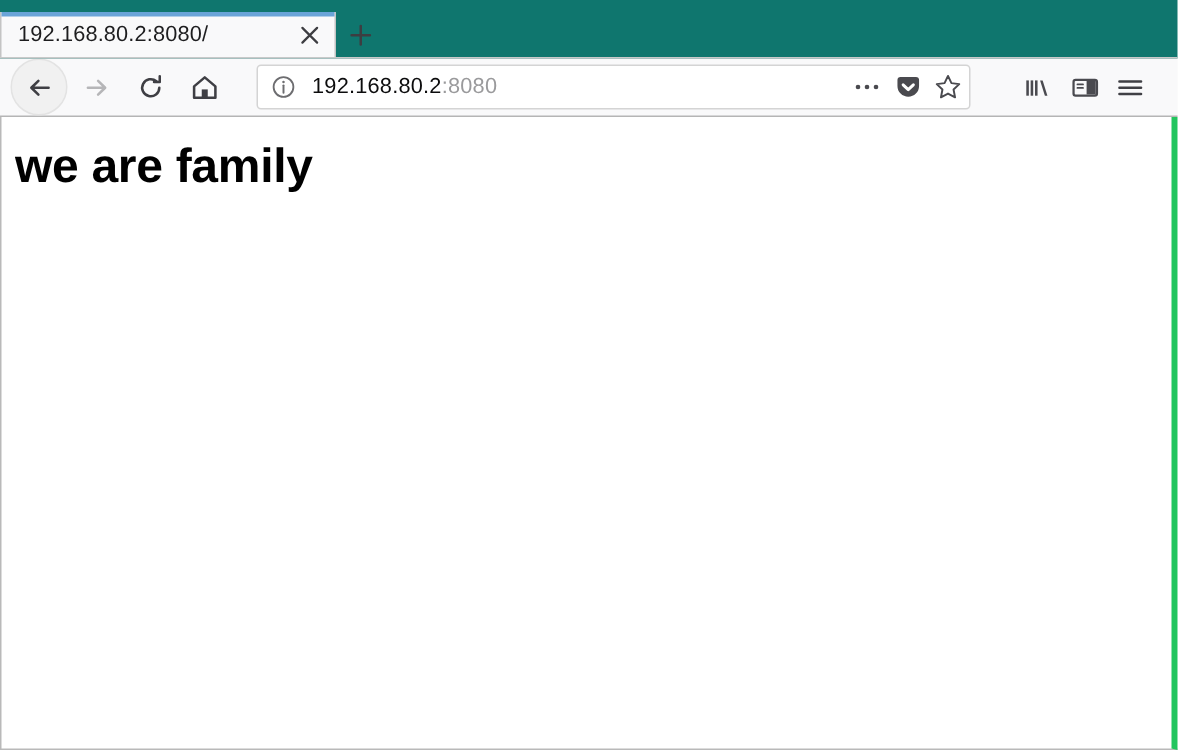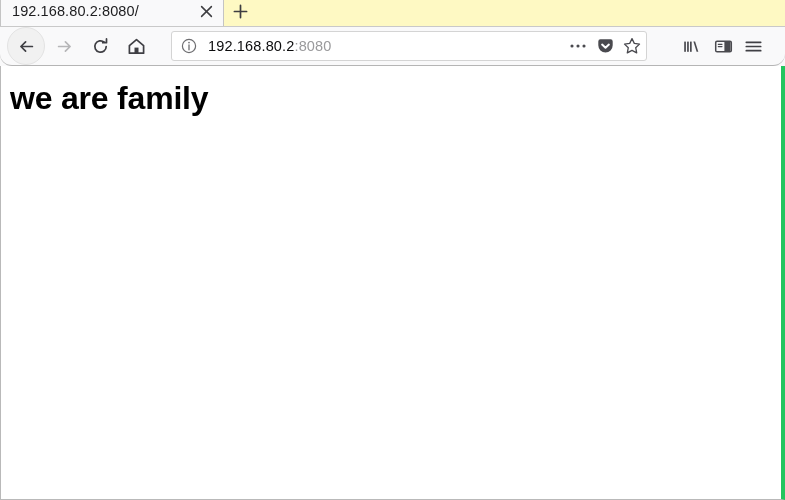--- a/index.html
+++ b/index.html
@@ -19,22 +19,22 @@
     width: 785px;
     height: 500px;
     position: relative;
     background: #f9f9fa;
     display: flex;
     flex-direction: column;
   }
 
   
   #tab-strip {
-    height: 27px;
-    background: #fef9c3;
+    height: 39px;
+    background: #0f766e;
     display: flex;
     align-items: flex-end;
     position: relative;
     flex: 0 0 auto;
     border-bottom: 1px solid #c9c9c9;
     box-sizing: border-box;
   }
 
   .tab {
     position: relative;
@@ -92,21 +92,20 @@
   
   #nav-toolbar {
     height: 39px;
     background: #f9f9fa;
     border-bottom: 1px solid #b5b5b5;
     display: flex;
     align-items: center;
     flex: 0 0 auto;
     box-sizing: border-box;
     padding: 0 4px;
-    border-radius: 12px;
   }
 
   .nav-btn {
     width: 34px;
     height: 30px;
     display: flex;
     align-items: center;
     justify-content: center;
     flex: 0 0 auto;
     border-radius: 3px;

